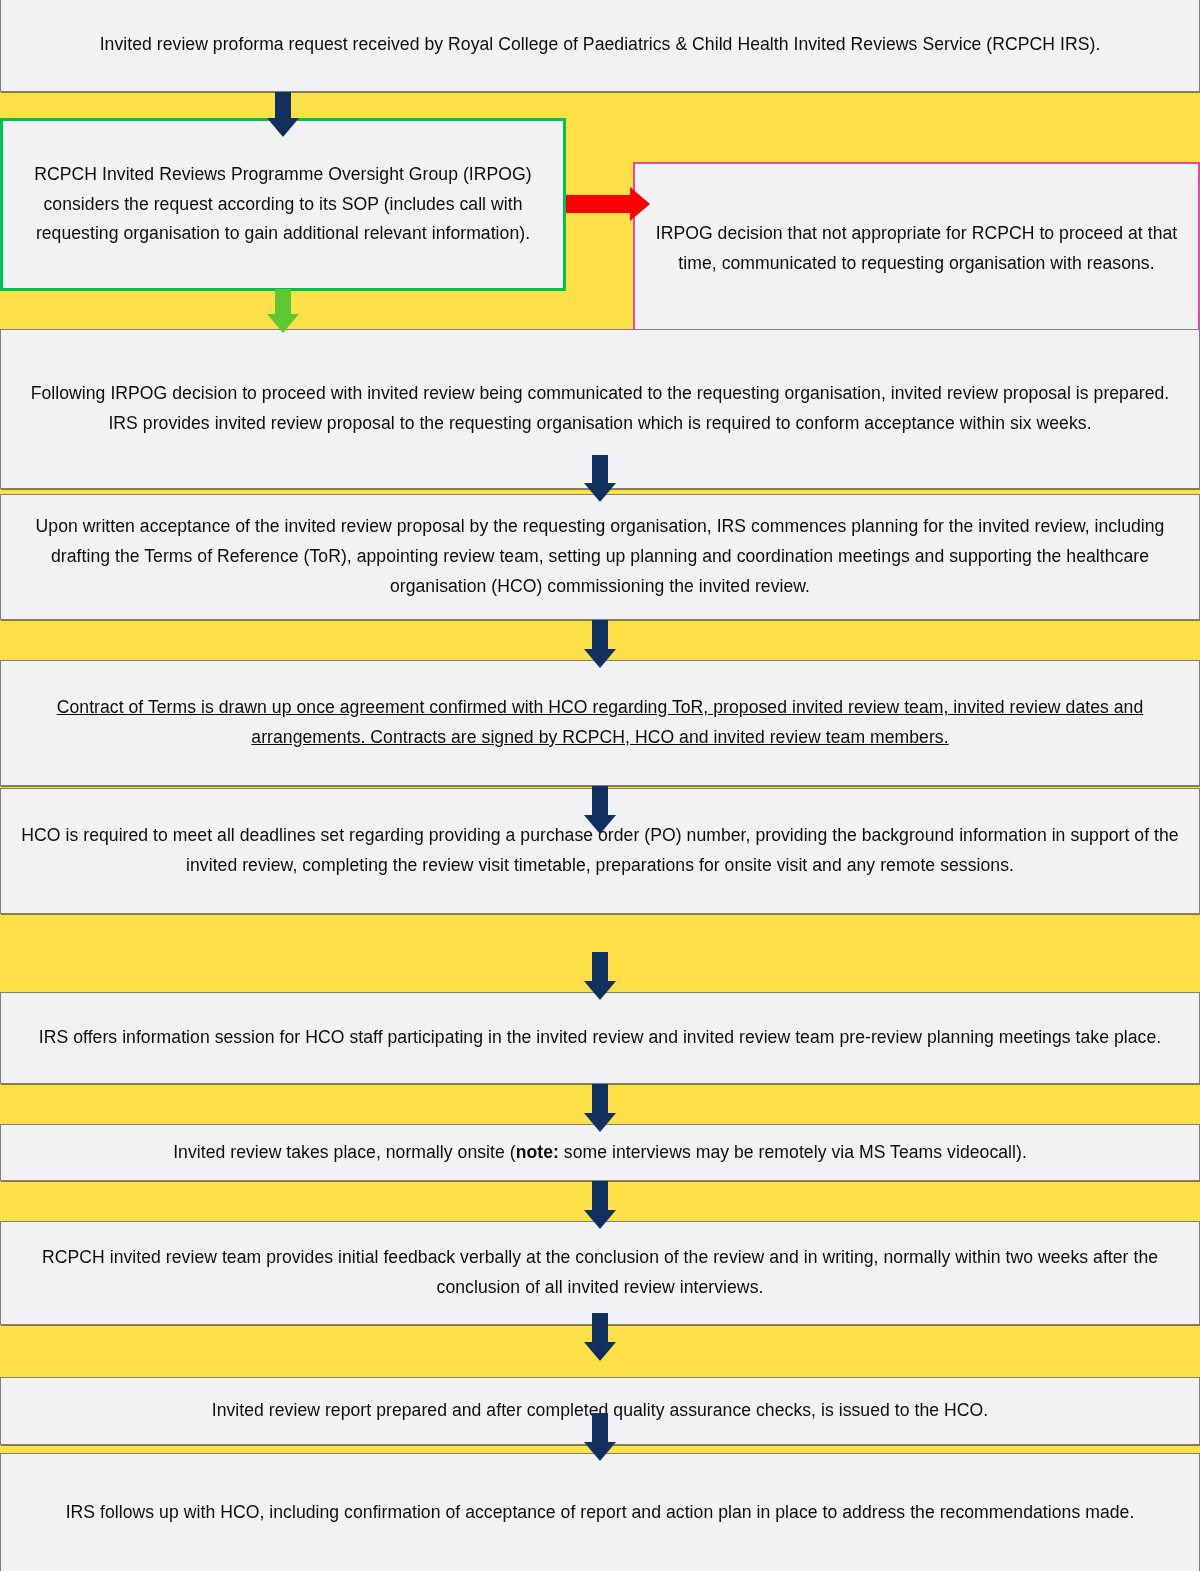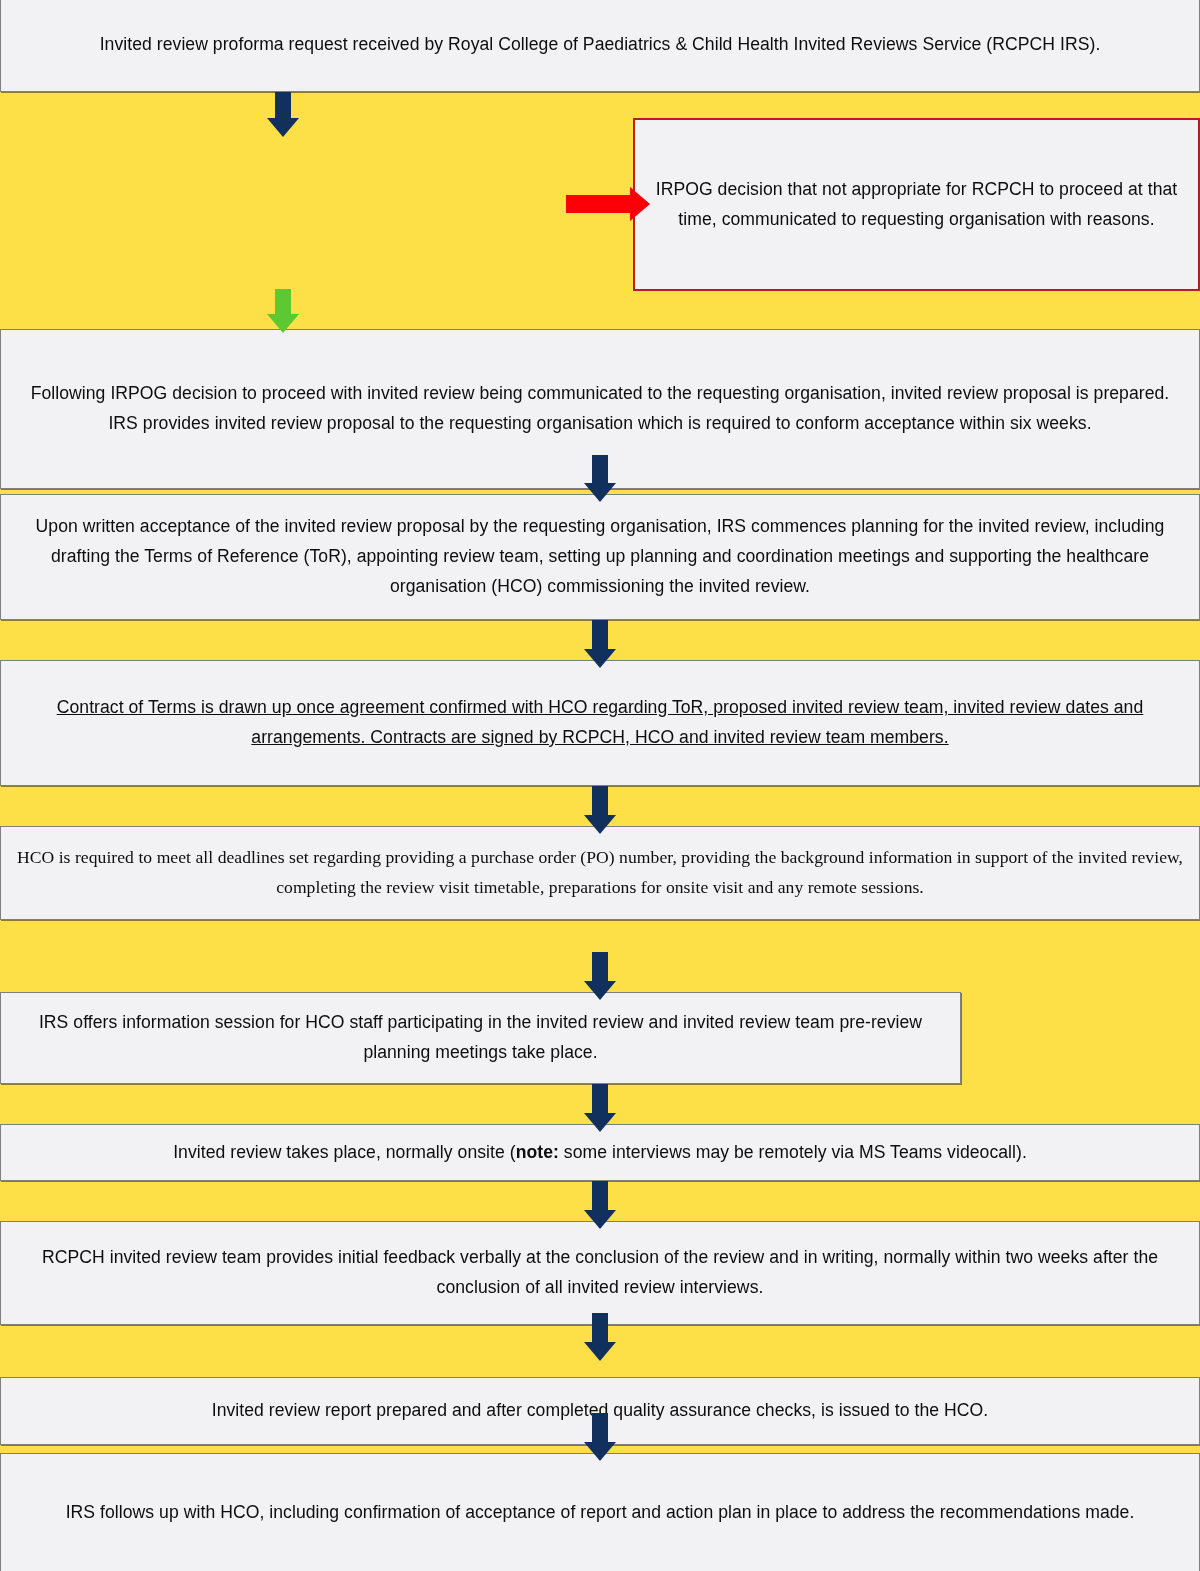--- a/index.html
+++ b/index.html
@@ -45,21 +45,22 @@
   }
 
   .edge-plain {
     border: 1px solid #7f7f7f;
     box-shadow: 1px 1px 0 rgba(0,0,0,0.45);
   }
   .edge-green {
     border: 3px solid #00c24e;
   }
   .edge-red {
-    border: 2px solid #b91c1c;
+    border: 2px solid #ec4899;
+    margin-top: 44px;
   }
 
   
   .arrow-down {
     position: absolute;
     z-index: 5;
     pointer-events: none;
   }
   .arrow-down .shaft {
     position: absolute;
@@ -117,20 +118,23 @@
 
   <div class="node edge-plain" style="left:0px; top:-2px; width:1200px; height:94px;">
     <span class="txt">Invited review proforma request received by Royal College of Paediatrics &amp; Child Health Invited Reviews Service (RCPCH IRS).</span>
   </div>
 
   <div class="arrow-down navy" style="left:262px; top:92px; width:42px; height:45px;">
     <div class="shaft" style="height:26px;"></div>
     <div class="head"></div>
   </div>
 
+  <div class="node edge-green" style="left:0px; top:118px; width:566px; height:173px;">
+    <span class="txt">RCPCH Invited Reviews Programme Oversight Group (IRPOG) considers the request according to its SOP (includes call with requesting organisation to gain additional relevant information).</span>
+  </div>
 
   <div class="arrow-right" style="left:566px; top:187px; width:84px; height:34px;">
     <div class="shaft-h" style="width:66px;"></div>
     <div class="head-h"></div>
   </div>
 
   <div class="node edge-red" style="left:633px; top:118px; width:567px; height:173px;">
     <span class="txt">IRPOG decision that not appropriate for RCPCH to proceed at that time, communicated to requesting organisation with reasons.</span>
   </div>
 
@@ -159,30 +163,30 @@
 
   <div class="node edge-plain" style="left:0px; top:660px; width:1200px; height:126px;text-decoration:underline;">
     <span class="txt">Contract of Terms is drawn up once agreement confirmed with HCO regarding ToR, proposed invited review team, invited review dates and arrangements. Contracts are signed by RCPCH, HCO and invited review team members.</span>
   </div>
 
   <div class="arrow-down navy" style="left:579px; top:786px; width:42px; height:48px;">
     <div class="shaft" style="height:29px;"></div>
     <div class="head"></div>
   </div>
 
-  <div class="node edge-plain" style="left:0px; top:826px; width:1200px; height:94px;font-family:Liberation Serif, serif;">
+  <div class="node edge-plain" style="left:0px; top:788px; width:1200px; height:126px;">
     <span class="txt">HCO is required to meet all deadlines set regarding providing a purchase order (PO) number, providing the background information in support of the invited review, completing the review visit timetable, preparations for onsite visit and any remote sessions.</span>
   </div>
 
   <div class="arrow-down navy" style="left:579px; top:952px; width:42px; height:48px;">
     <div class="shaft" style="height:29px;"></div>
     <div class="head"></div>
   </div>
 
-  <div class="node edge-plain" style="left:0px; top:992px; width:961px; height:92px;">
+  <div class="node edge-plain" style="left:0px; top:992px; width:1200px; height:92px;">
     <span class="txt">IRS offers information session for HCO staff participating in the invited review and invited review team pre-review planning meetings take place.</span>
   </div>
 
   <div class="arrow-down navy" style="left:579px; top:1084px; width:42px; height:48px;">
     <div class="shaft" style="height:29px;"></div>
     <div class="head"></div>
   </div>
 
   <div class="node edge-plain" style="left:0px; top:1124px; width:1200px; height:57px;">
     <span class="txt"><span>Invited review takes place, normally onsite (</span><b>note:</b><span> some interviews may be remotely via MS Teams videocall).</span></span>

